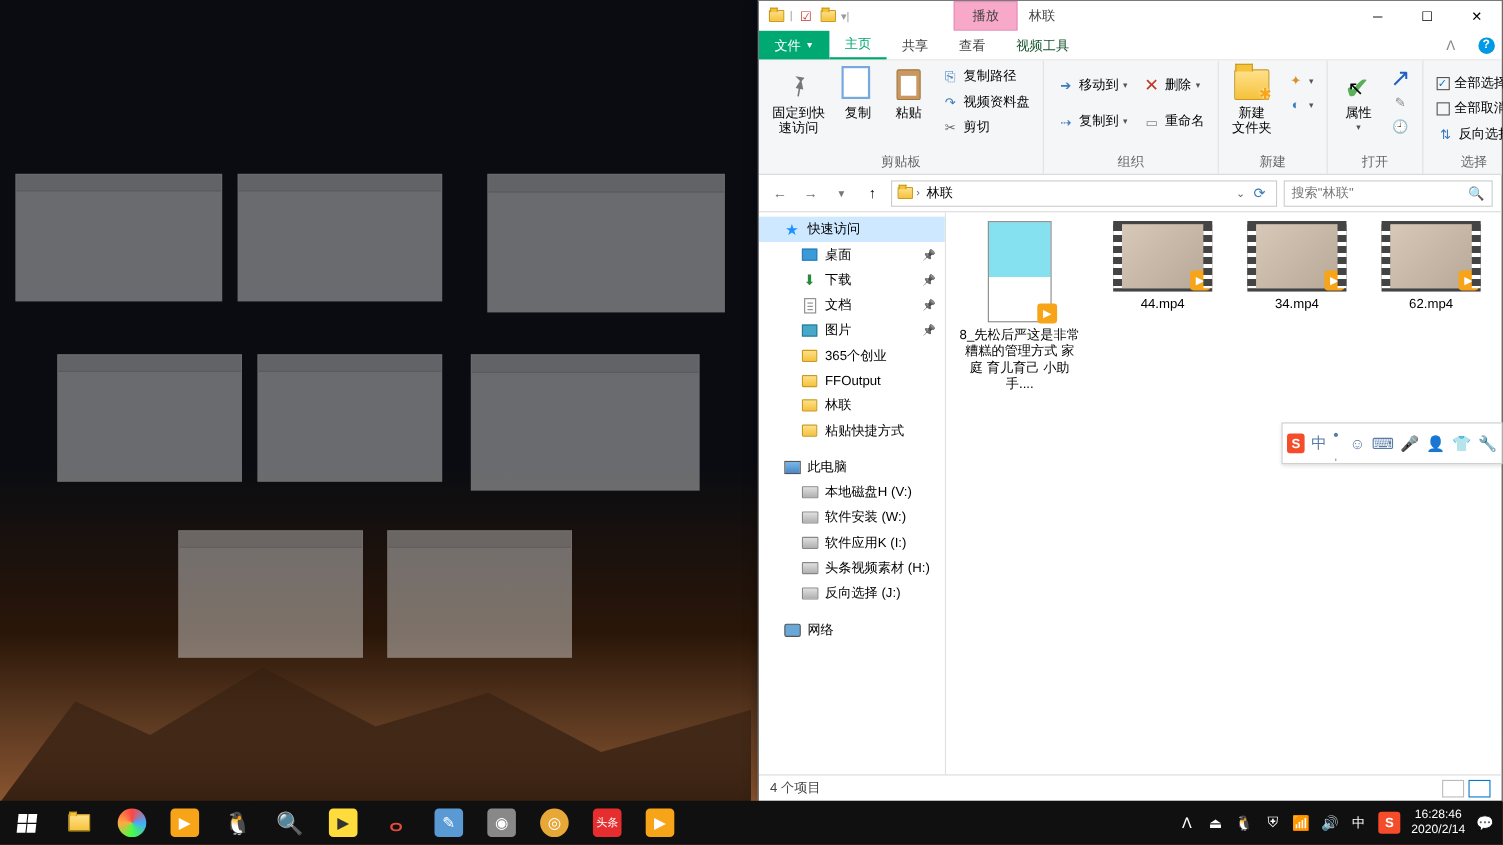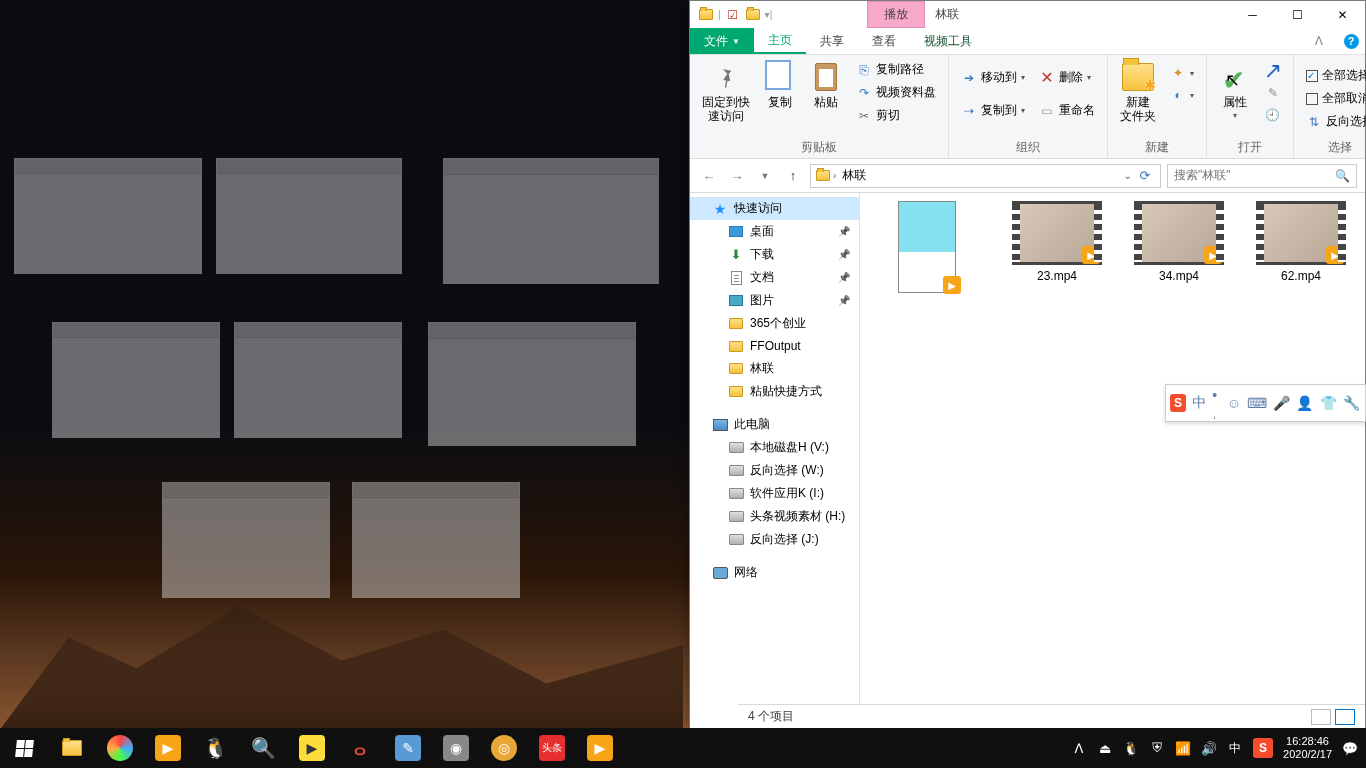--- a/index.html
+++ b/index.html
@@ -111,21 +111,21 @@
 .thumb-frame { width:90px; height:64px; border:3px solid #444; border-left-width:8px; border-right-width:8px; background:#d0d0d0; position:relative; }
 .thumb-frame::before, .thumb-frame::after { content:""; position:absolute; left:-8px; width:8px; top:0; bottom:0;
   background:repeating-linear-gradient(#444 0 6px, #fff 6px 10px); }
 .thumb-frame::after { left:auto; right:-8px; }
 .thumb-frame .ph { position:absolute; inset:0; background:linear-gradient(135deg,#d8c8b8,#b8a898); }
 .thumb-frame .badge { position:absolute; bottom:-2px; right:-6px; width:18px; height:18px; background:#f7a418; border-radius:3px; display:flex; align-items:center; justify-content:center; color:#fff; font-size:10px; }
 .first-thumb { width:58px; height:92px; background:linear-gradient(#85e0f0 0 55%, #fff 55%); border:1px solid #888; position:relative; }
 .first-thumb .badge { position:absolute; bottom:-2px; right:-6px; width:18px; height:18px; background:#f7a418; border-radius:3px; display:flex; align-items:center; justify-content:center; color:#fff; font-size:10px; }
 .file-item.first { width:110px; }
 
-.statusbar { height:24px; border-top:1px solid #dadada; display:flex; align-items:center; padding:0 10px; font-size:12px; color:#444;margin-left:48px; }
+.statusbar { height:24px; border-top:1px solid #dadada; display:flex; align-items:center; padding:0 10px; font-size:12px; color:#444; }
 .statusbar .views { margin-left:auto; display:flex; gap:4px; }
 .view-btn { width:20px; height:16px; border:1px solid #bbb; }
 .view-btn.active { border-color:#0078d4; }
 
 
 .ime-bar { position:absolute; left:1165px; top:384px; display:flex; gap:6px; align-items:center; background:#fff; border:1px solid #ccc; padding:2px 4px; box-shadow:0 2px 4px rgba(0,0,0,.15); }
 .ime-bar .s-logo { width:18px; height:18px; background:#f54c2c; color:#fff; font-weight:bold; display:flex; align-items:center; justify-content:center; border-radius:3px; font-size:12px; }
 .ime-bar span { color:#5a7aa8; font-size:14px; }
 
 
@@ -414,21 +414,21 @@
       <div class="nav-item indent">
           <span class="nav-icon">
             <span class="drive-ico"></span>
           </span>
           <span>本地磁盘H (V:)</span>
         </div>
       <div class="nav-item indent">
           <span class="nav-icon">
             <span class="drive-ico"></span>
           </span>
-          <span>反向选择 (W:)</span>
+          <span>软件安装 (W:)</span>
         </div>
       <div class="nav-item indent">
           <span class="nav-icon">
             <span class="drive-ico"></span>
           </span>
           <span>软件应用K (I:)</span>
         </div>
       <div class="nav-item indent">
           <span class="nav-icon">
             <span class="drive-ico"></span>
@@ -448,27 +448,28 @@
           </span>
           <span>网络</span>
         </div>
     </div>
 
     <div class="content">
       <div class="file-item first">
         <div class="first-thumb">
             <span class="badge">▶</span>
           </div>
+        <span class="name">8_先松后严这是非常糟糕的管理方式 家庭  育儿育己  小助手....</span>
       </div>
       <div class="file-item">
         <div class="thumb-frame">
             <div class="ph"></div>
             <span class="badge">▶</span>
           </div>
-        <span class="name">23.mp4</span>
+        <span class="name">44.mp4</span>
       </div>
       <div class="file-item">
         <div class="thumb-frame">
             <div class="ph"></div>
             <span class="badge">▶</span>
           </div>
         <span class="name">34.mp4</span>
       </div>
       <div class="file-item">
         <div class="thumb-frame">
@@ -552,17 +553,17 @@
     <span class="tray-ico">ᐱ</span>
     <span class="tray-ico">⏏</span>
     <span class="tray-ico">🐧</span>
     <span class="tray-ico">⛨</span>
     <span class="tray-ico">📶</span>
     <span class="tray-ico">🔊</span>
     <span class="tray-ico" style="font-size:12px">中</span>
     <span class="s-tray">S</span>
     <div class="clock">
       <div>16:28:46</div>
-      <div>2020/2/17</div>
+      <div>2020/2/14</div>
     </div>
     <span class="tray-ico">💬</span>
   </div>
 </div>
 
 </body></html>

